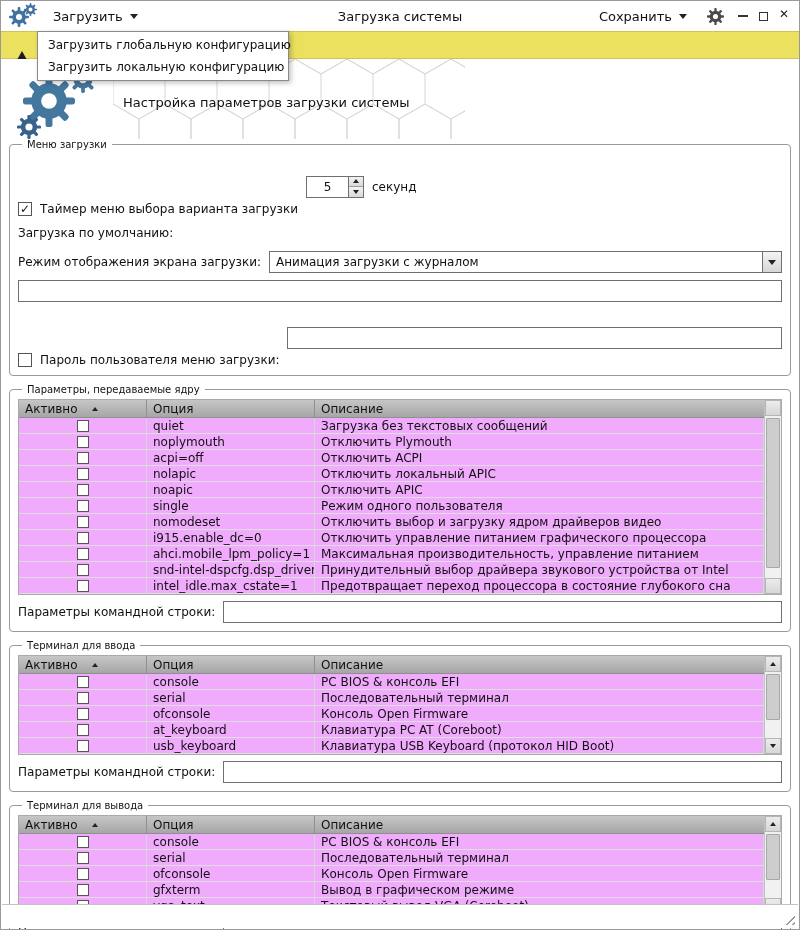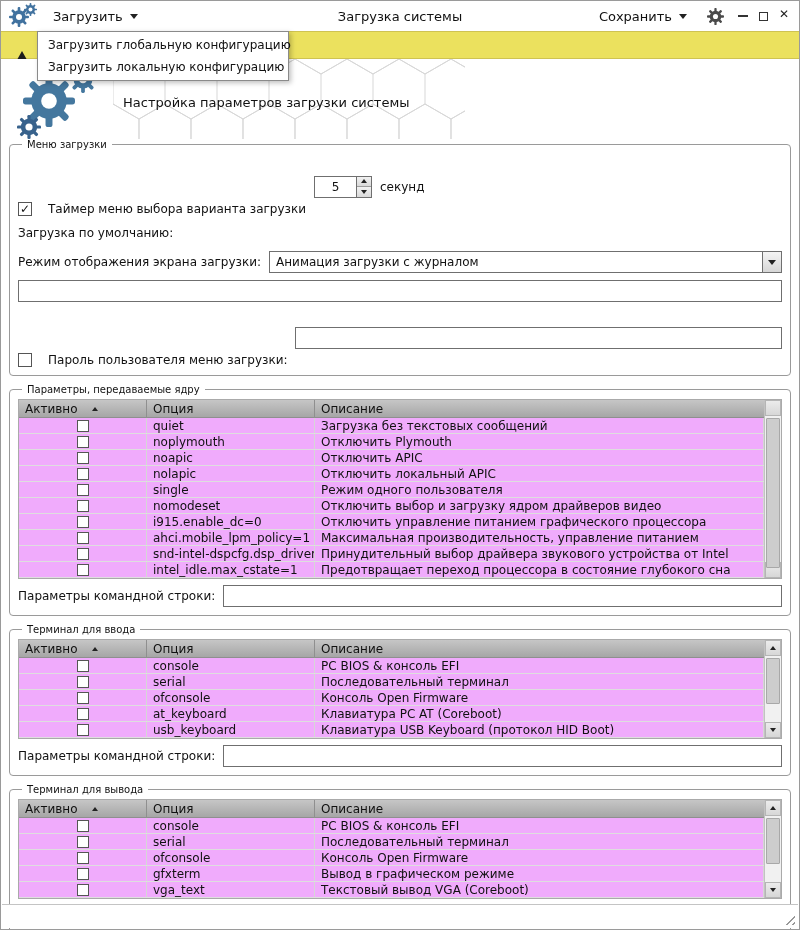--- a/index.html
+++ b/index.html
@@ -45,21 +45,21 @@
   .hero-gears .g1 { position:absolute; left:6px; top:12px; width:52px; height:52px; color:#44779e; }
   .hero-gears .g2 { position:absolute; left:52px; top:2px; width:28px; height:28px; color:#44779e; }
   .hero-gears .g3 { position:absolute; left:0px; top:52px; width:24px; height:24px; color:#38628c; }
   .hero-title { position:absolute; left:122px; top:36px; font-size:13px; }
 
   
   fieldset.group { margin:0 8px 8px; border:1px solid #9a9a9a; border-radius:4px; padding:2px 8px 8px; }
   fieldset.group legend { padding:0 5px; margin-left:4px; font-size:10px; }
 
   .form-row { display:flex; align-items:center; gap:8px; margin-top:5px; min-height:24px; }
-  .cb-label { display:flex; align-items:center; gap:16px;margin-top:45px; }
+  .cb-label { display:flex; align-items:center; gap:8px;margin-top:45px; }
   .cb { width:14px; height:14px; border:1px solid #555; background:#fff; display:inline-flex; align-items:center; justify-content:center; flex:0 0 auto; position:relative; }
   .cb.checked::after { content:"✓"; font-size:12px; line-height:1; color:#111; }
   .lbl { white-space:nowrap; }
 
   .spinner { display:inline-flex; width:58px; height:22px; border:1px solid #6f6f6f; background:#fff; }
   .spin-value { flex:1; text-align:center; line-height:20px; }
   .spin-buttons { width:15px; display:flex; flex-direction:column; border-left:1px solid #6f6f6f; }
   .spin-up, .spin-down { flex:1; display:flex; align-items:center; justify-content:center; background:linear-gradient(#f2f2f2,#d9d9d9); }
   .spin-up { border-bottom:1px solid #9d9d9d; }
 
@@ -286,35 +286,42 @@
 
 
             <div class="tbl-row">
               <div class="td col-active">
                 <span class="cb"></span>
               </div>
               <div class="td col-option">noplymouth</div>
               <div class="td col-desc">Отключить Plymouth</div>
             </div>
 
+            <div class="tbl-row">
+              <div class="td col-active">
+                <span class="cb"></span>
+              </div>
+              <div class="td col-option">acpi=off</div>
+              <div class="td col-desc">Отключить ACPI</div>
+            </div>
+
+            <div class="tbl-row">
+              <div class="td col-active">
+                <span class="cb"></span>
+              </div>
+              <div class="td col-option">nolapic</div>
+              <div class="td col-desc">Отключить локальный APIC</div>
+            </div>
 
             <div class="tbl-row">
               <div class="td col-active">
                 <span class="cb"></span>
               </div>
               <div class="td col-option">noapic</div>
               <div class="td col-desc">Отключить APIC</div>
-            </div>
-
-            <div class="tbl-row">
-              <div class="td col-active">
-                <span class="cb"></span>
-              </div>
-              <div class="td col-option">nolapic</div>
-              <div class="td col-desc">Отключить локальный APIC</div>
             </div>
 
             <div class="tbl-row">
               <div class="td col-active">
                 <span class="cb"></span>
               </div>
               <div class="td col-option">single</div>
               <div class="td col-desc">Режим одного пользователя</div>
             </div>
 

